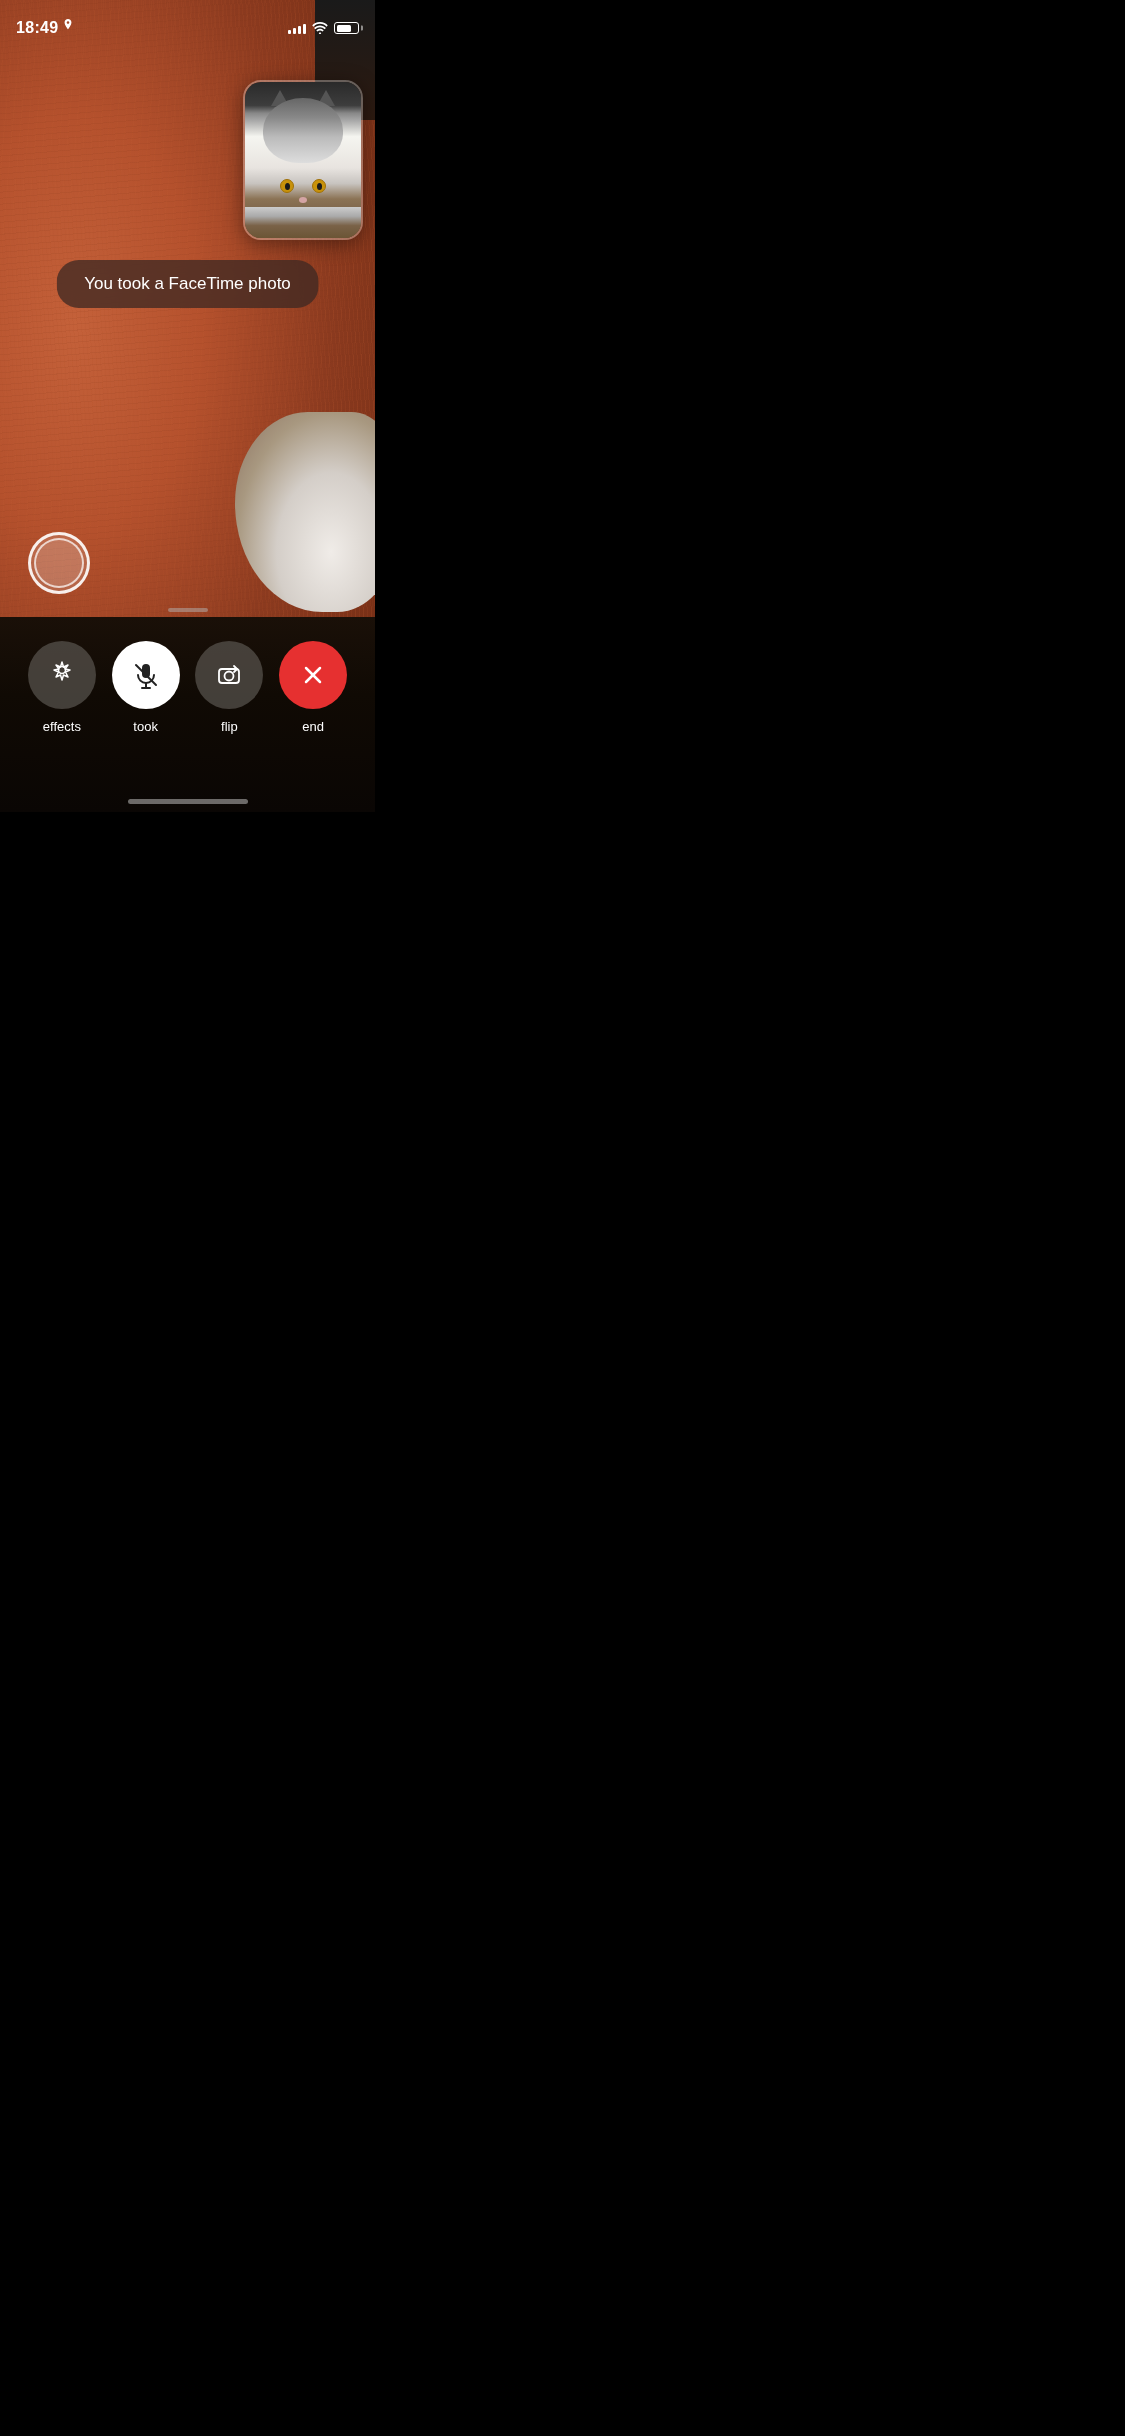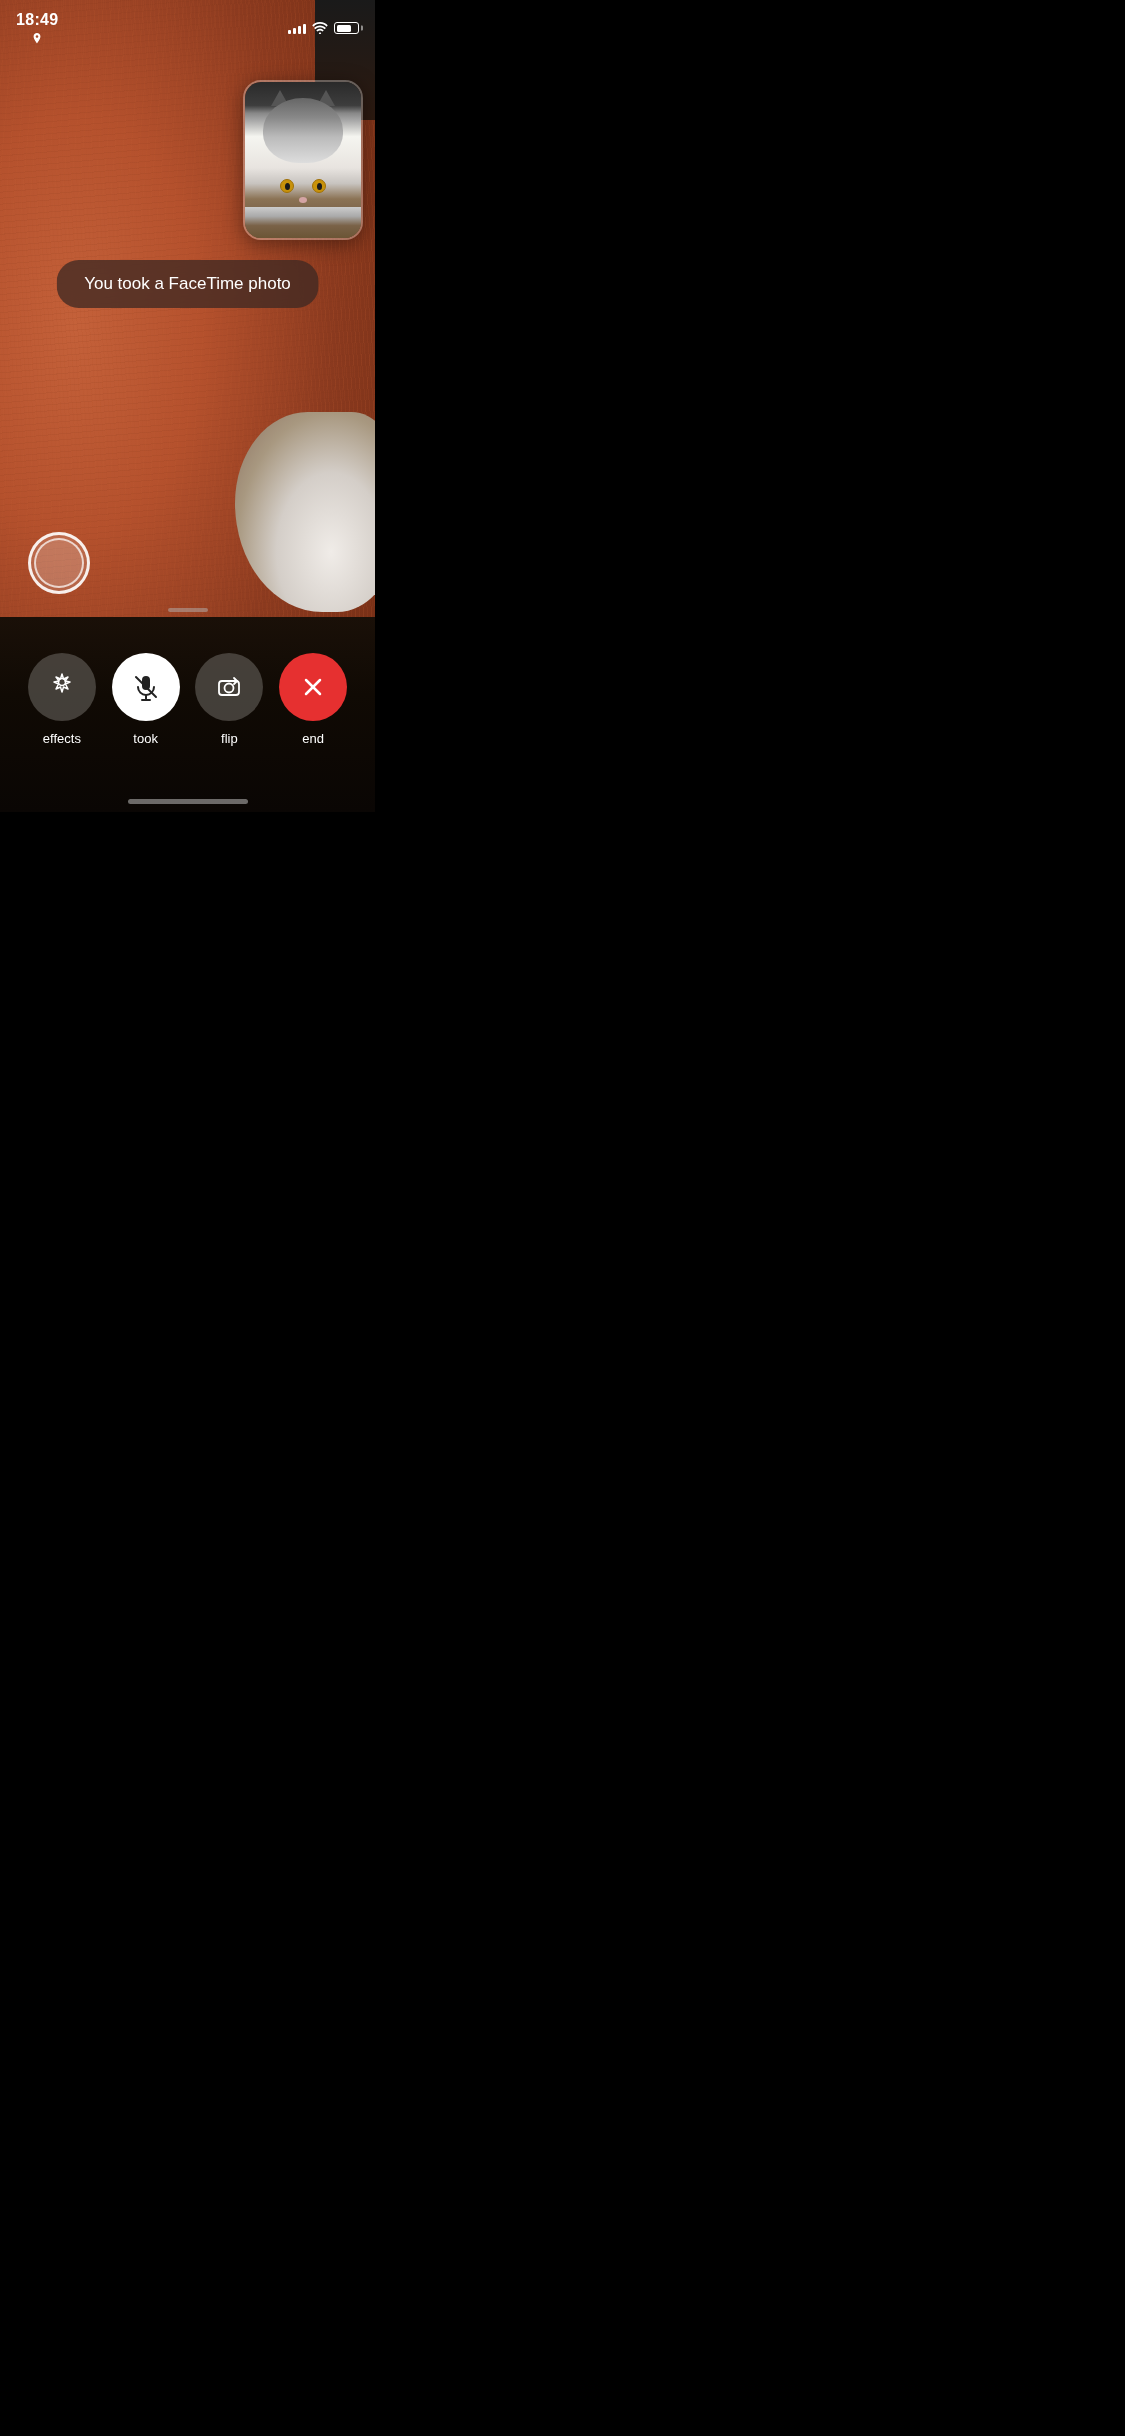--- a/index.html
+++ b/index.html
@@ -83,23 +83,21 @@
       padding: 12px 16px 0;
       z-index: 100;
     }
 
     .status-time {
       color: #fff;
       font-size: 16px;
       font-weight: 600;
       letter-spacing: 0.3px;
       display: flex;
-      align-items: center;
       gap: 4px;
-      flex-direction: column;
     }
 
     .location-icon {
       width: 12px;
       height: 12px;
     }
 
     .status-right {
       display: flex;
       align-items: center;
@@ -318,21 +316,21 @@
       position: absolute;
       bottom: 0;
       left: 0;
       right: 0;
       height: 195px;
       background: linear-gradient(180deg, #1a1008 0%, #100a04 40%, #0a0604 100%);
       z-index: 80;
       display: flex;
       flex-direction: column;
       align-items: center;
-      padding-top: 20px;
+      padding-top: 8px;
     }
 
     .controls-row {
       display: flex;
       align-items: center;
       justify-content: space-around;
       width: 100%;
       padding: 0 20px;
       margin-top: 16px;
     }

